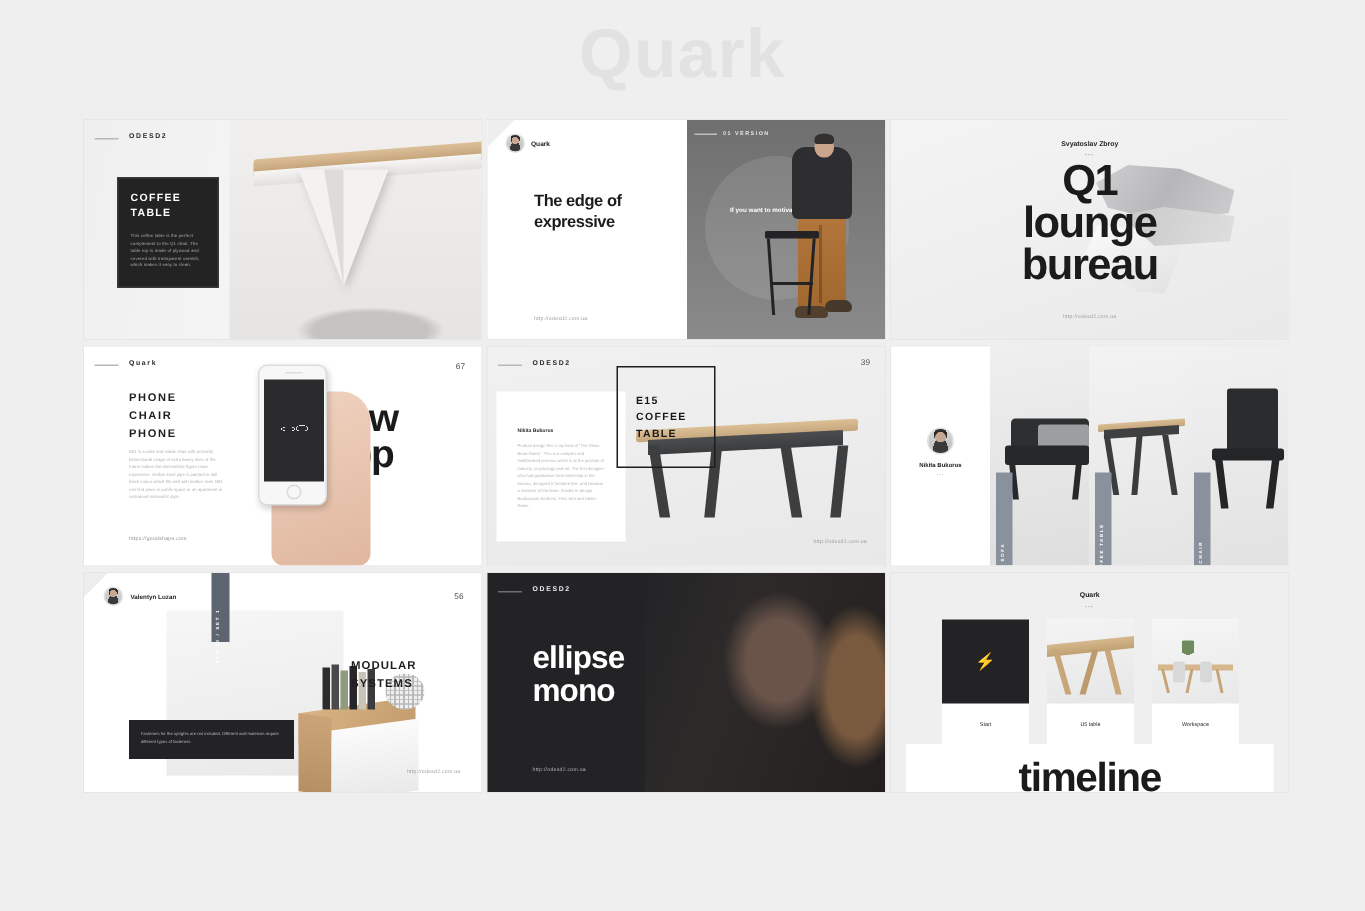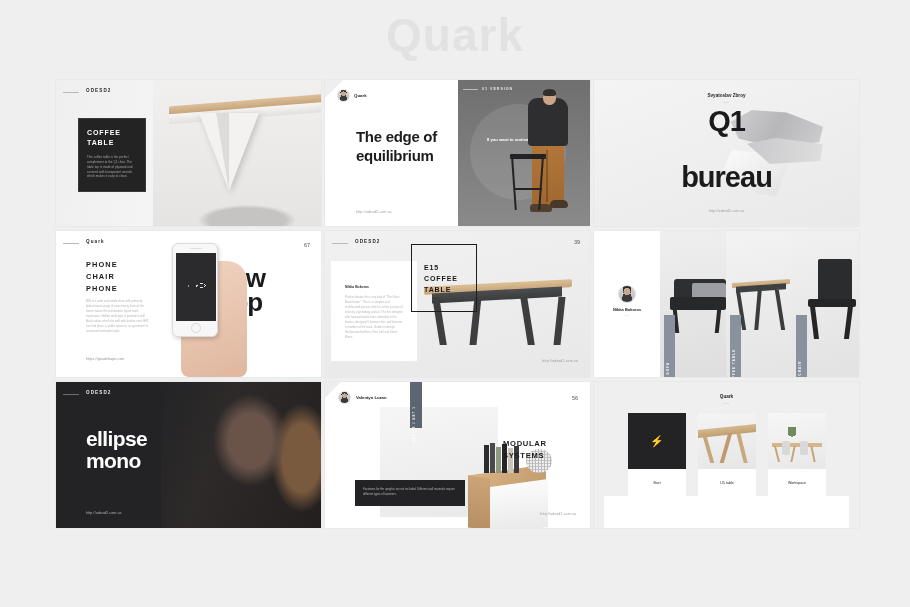--- a/index.html
+++ b/index.html
@@ -103,21 +103,21 @@
   
   .s2 .left { position: absolute; left: 0; top: 0; width: 133px; height: 146px; background: #fff; }
   .s2 .corner-tri {
     position: absolute; left: 0; top: 0; width: 0; height: 0;
     border-left: 18px solid #eeeeee; border-bottom: 18px solid transparent;
   }
   .s2 .ava { position: absolute; left: 12px; top: 9px; width: 13px; height: 13px; }
   .s2 .who { position: absolute; left: 29px; top: 13px; font-size: 4.4px; font-weight: 700; color: #222; }
   .s2 h1 {
     position: absolute; left: 31px; top: 48px; width: 100px;
-    font-size: 15px; font-weight: 700; line-height: 1.24; color: #1c1c1c; letter-spacing: -.3px;
+    font-size: 11px; font-weight: 700; line-height: 1.24; color: #1c1c1c; letter-spacing: -.3px;
   }
   .s2 .url { left: 31px; bottom: 12px; }
   .s2 .right {
     position: absolute; left: 133px; top: 0; width: 132px; height: 146px;
     background: linear-gradient(180deg,#6f6f70 0%,#7b7b7c 45%,#8a8a8b 100%);
     overflow: hidden;
   }
   .s2 .halo {
     position: absolute; left: 12px; top: 24px; width: 96px; height: 96px;
     border-radius: 50%; background: rgba(255,255,255,.10);
@@ -427,21 +427,21 @@
         <h3><span>COFFEE</span><br><span>TABLE</span></h3>
         <p>This coffee table is the perfect complement to the Q1 chair. The table top is made of plywood and covered with transparent varnish, which makes it easy to clean.</p>
       </div>
     </div>
 
     <div class="slide s2">
       <div class="left">
         <div class="corner-tri"></div>
         <div class="avatar ava"></div>
         <div class="who">Quark</div>
-        <h1><span>The edge of</span><br><span>equilibrium</span></h1>
+        <h1><span>The edge of</span><br><span>expressive</span></h1>
         <div class="url">http://odesd2.com.ua</div>
       </div>
       <div class="right">
         <div class="halo"></div>
         <div class="verline"></div>
         <div class="vertxt">01 VERSION</div>
         <div class="quote">If you want to motivate them down</div>
         <div class="person">
           <div class="legs"></div>
           <div class="legsplit"></div>
@@ -461,21 +461,21 @@
     </div>
 
     <div class="slide s3">
       <div class="chair">
         <div class="base"></div>
         <div class="cushion"></div>
         <div class="cushion2"></div>
       </div>
       <div class="designer">Svyatoslav Zbroy</div>
       <div class="sub">•••</div>
-      <h1><span>Q1</span><br><br><span>bureau</span></h1>
+      <h1><span>Q1</span><br><span>lounge</span><br><span>bureau</span></h1>
       <div class="url">http://odesd2.com.ua</div>
     </div>
 
     <div class="slide s4">
       <div class="corner-rule"></div>
       <div class="brandlabel">Quark</div>
       <div class="pagenum">67</div>
       <div class="bigword"><span>New</span><br><span>App</span></div>
       <div class="hand"></div>
       <div class="phone">
@@ -546,28 +546,20 @@
         <div class="chairR">
           <div class="bk"></div>
           <div class="st"></div>
           <div class="lgx x1"></div>
           <div class="lgx x2"></div>
         </div>
         <div class="vtag">
             <span>E6 CHAIR</span>
           </div>
       </div>
-    </div>
-
-    <div class="slide s8">
-      <div class="portrait"></div>
-      <div class="corner-rule"></div>
-      <div class="brandlabel">ODESD2</div>
-      <h1><span>ellipse</span><br><span>mono</span></h1>
-      <div class="url">http://odesd2.com.ua</div>
     </div>
 
     <div class="slide s7">
       <div class="photo">
         <div class="cabwood"></div>
         <div class="cabside"></div>
         <div class="cabfront"></div>
         <div class="books">
           <i class="b1"></i>
           <i class="b2"></i>
@@ -585,20 +577,28 @@
       <div class="vtag">
           <span>SET 10 / SET 1</span>
         </div>
       <h3><span>MODULAR</span><br><span>SYSTEMS</span></h3>
       <div class="note">
         <p>Fasteners for the uprights are not included. Different wall materials require different types of fasteners.</p>
       </div>
       <div class="url">http://odesd2.com.ua</div>
     </div>
 
+    <div class="slide s8">
+      <div class="portrait"></div>
+      <div class="corner-rule"></div>
+      <div class="brandlabel">ODESD2</div>
+      <h1><span>ellipse</span><br><span>mono</span></h1>
+      <div class="url">http://odesd2.com.ua</div>
+    </div>
+
     <div class="slide s9">
       <div class="brandtop">Quark</div>
       <div class="sub">•••</div>
       <div class="cards">
         <div class="card">
           <div class="thumb th0">
             <div class="logo">⚡</div>
           </div>
           <div class="cap">Start</div>
         </div>
@@ -618,16 +618,17 @@
             <div class="dl d1"></div>
             <div class="dl d2"></div>
             <div class="dl d3"></div>
             <div class="ch c1"></div>
             <div class="ch c2"></div>
           </div>
           <div class="cap">Workspace</div>
         </div>
       </div>
       <div class="whitestrip"></div>
+      <div class="tl">timeline</div>
     </div>
 
   </div>
 </div>
 
 </body></html>

